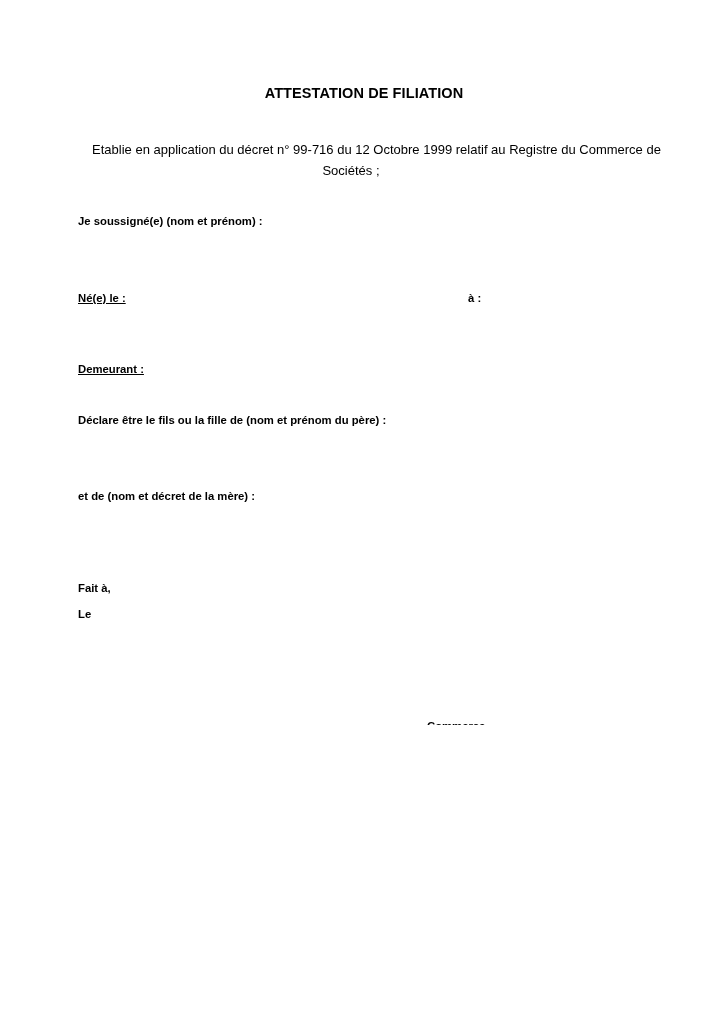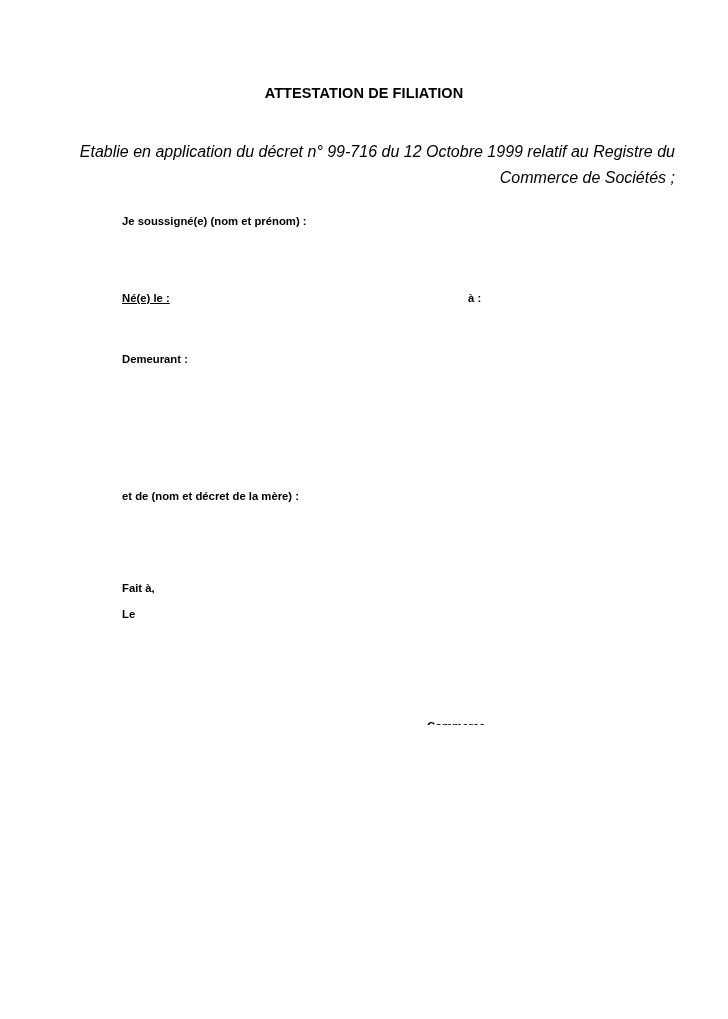--- a/index.html
+++ b/index.html
@@ -29,35 +29,33 @@
     font-size: 14.5px;
     font-weight: bold;
     letter-spacing: 0.1px;
     line-height: 1.2;
   }
   .intro {
     position: absolute;
     left: 27px;
     top: 139px;
     width: 648px;
-    font-size: 16px;
+    font-size: 13px;
     font-weight: normal;
     line-height: 1.62;
     text-indent: 51px;
-    text-align: right;
-    font-style: italic;
+    text-align: center;
   }
   .field-line {
     position: absolute;
     left: 78px;
     font-size: 11.3px;
     font-weight: bold;
     line-height: 1.2;
     white-space: nowrap;
-    margin-left: 44px;
   }
   .lieu-label {
     position: absolute;
     left: 468px;
     top: 292px;
     font-size: 11.3px;
     font-weight: bold;
     line-height: 1.2;
     white-space: nowrap;
   }
@@ -65,21 +63,21 @@
     position: absolute;
     left: 427px;
     top: 720px;
     font-size: 11.3px;
     font-weight: bold;
     line-height: 1.2;
     white-space: nowrap;
   }
   .r1 { top: 215px; }
   .r2 { top: 292px; text-decoration: underline; }
-  .r3 { top: 353px; }
+  .r3 { top: 363px; text-decoration: underline; }
   .r4 { top: 414px; }
   .r5 { top: 490px; }
   .r6 { top: 582px; }
   .r7 { top: 608px; }
 </style>
 </head>
 <body>
 
 <div class="page">
 
@@ -88,20 +86,21 @@
   <div class="intro">Etablie en application du décret n° 99-716 du 12 Octobre 1999 relatif au Registre du Commerce de Sociétés ;</div>
 
   <div class="field-line r1">Je soussigné(e) (nom et prénom) :</div>
 
   <div class="field-line r2">Né(e) le :</div>
 
   <div class="lieu-label">à :</div>
 
   <div class="field-line r3">Demeurant :</div>
 
+  <div class="field-line r4">Déclare être le fils ou la fille de (nom et prénom du père) :</div>
 
   <div class="field-line r5">et de (nom et décret de la mère) :</div>
 
   <div class="field-line r6">Fait à,</div>
 
   <div class="field-line r7">Le</div>
 
   <div class="signature-label">Commerce</div>
 
 </div>

